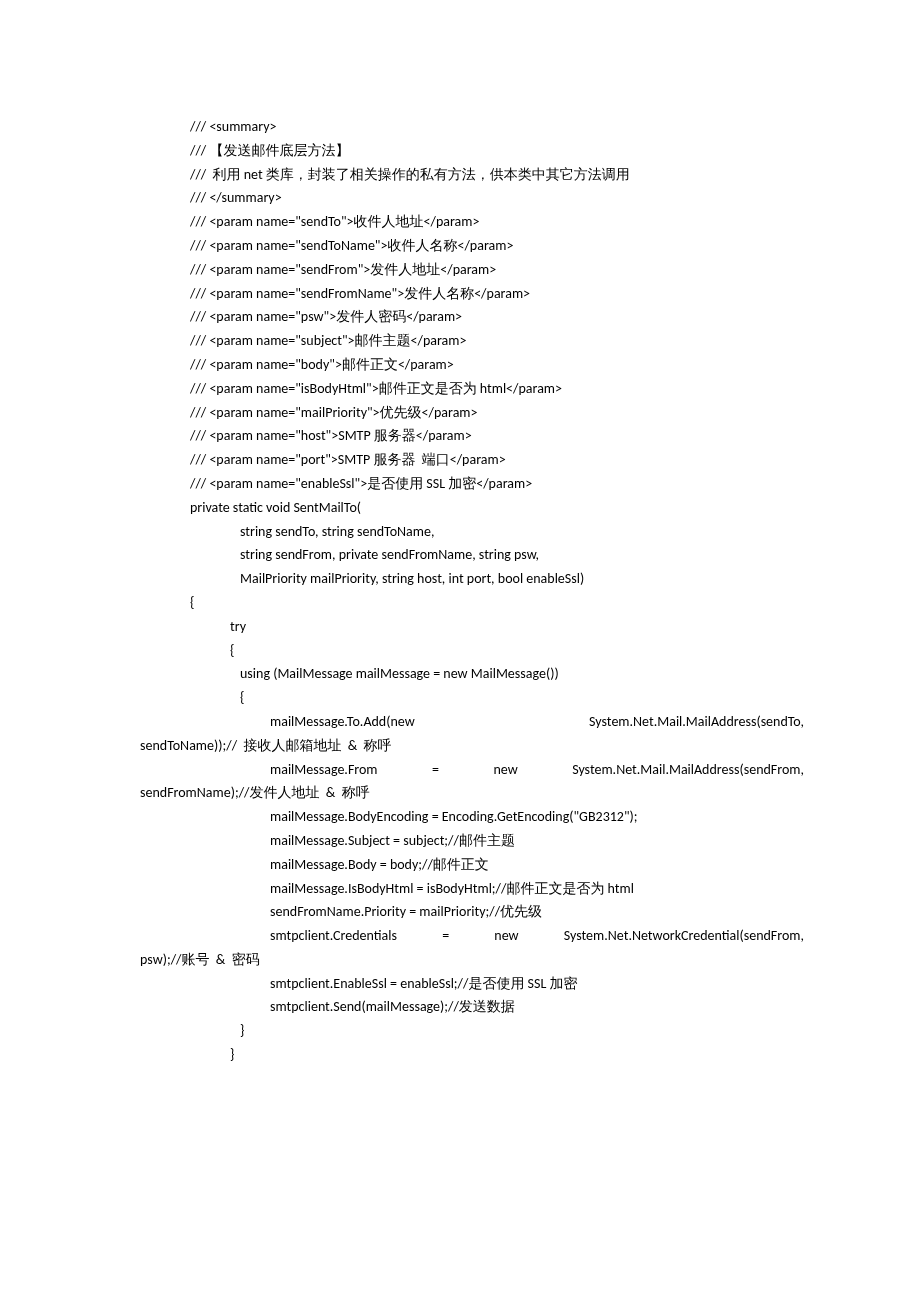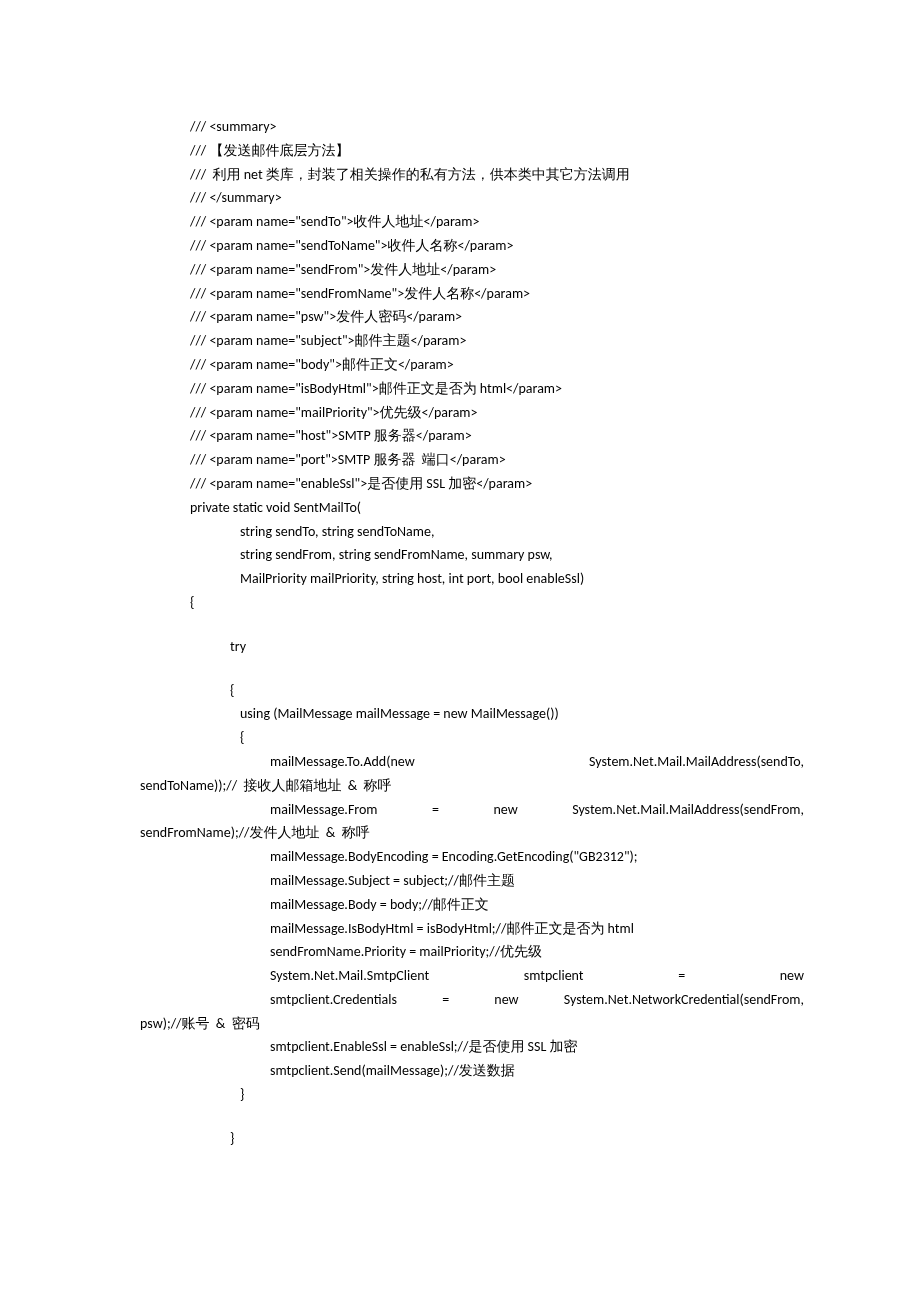--- a/index.html
+++ b/index.html
@@ -14,21 +14,21 @@
   }
   .page {
     padding: 115px 116px 100px 140px;
     box-sizing: border-box;
   }
   .code-line {
     white-space: pre-wrap;
     word-wrap: break-word;
   }
   .ind1 { padding-left: 50px; }
-  .ind2 { padding-left: 90px; margin-top: 20px; }
+  .ind2 { padding-left: 90px; }
   .ind3 { padding-left: 100px; }
   .ind4 { padding-left: 130px; }
   .justify { text-align: justify; text-align-last: justify; }
   .wrap { padding-left: 0; }
 </style>
 </head>
 <body>
 
 <div class="page" id="page-container">
     <div class="code-line ind1">/// &lt;summary&gt;</div>
@@ -42,37 +42,36 @@
     <div class="code-line ind1">/// &lt;param name="psw"&gt;发件人密码&lt;/param&gt;</div>
     <div class="code-line ind1">/// &lt;param name="subject"&gt;邮件主题&lt;/param&gt;</div>
     <div class="code-line ind1">/// &lt;param name="body"&gt;邮件正文&lt;/param&gt;</div>
     <div class="code-line ind1">/// &lt;param name="isBodyHtml"&gt;邮件正文是否为 html&lt;/param&gt;</div>
     <div class="code-line ind1">/// &lt;param name="mailPriority"&gt;优先级&lt;/param&gt;</div>
     <div class="code-line ind1">/// &lt;param name="host"&gt;SMTP 服务器&lt;/param&gt;</div>
     <div class="code-line ind1">/// &lt;param name="port"&gt;SMTP 服务器  端口&lt;/param&gt;</div>
     <div class="code-line ind1">/// &lt;param name="enableSsl"&gt;是否使用 SSL 加密&lt;/param&gt;</div>
     <div class="code-line ind1">private static void SentMailTo(</div>
     <div class="code-line ind3">string sendTo, string sendToName,</div>
-    <div class="code-line ind3">string sendFrom, string sendFromName, summary psw,</div>
+    <div class="code-line ind3">string sendFrom, private sendFromName, string psw,</div>
     <div class="code-line ind3">MailPriority mailPriority, string host, int port, bool enableSsl)</div>
     <div class="code-line ind1">{</div>
     <div class="code-line ind2">try</div>
     <div class="code-line ind2">{</div>
     <div class="code-line ind3">using (MailMessage mailMessage = new MailMessage())</div>
     <div class="code-line ind3">{</div>
     <div class="code-line ind3"></div>
     <div class="code-line ind4 justify">mailMessage.To.Add(new              System.Net.Mail.MailAddress(sendTo,</div>
     <div class="code-line wrap">sendToName));//  接收人邮箱地址  &amp;  称呼</div>
     <div class="code-line ind4 justify">mailMessage.From    =    new    System.Net.Mail.MailAddress(sendFrom,</div>
     <div class="code-line wrap">sendFromName);//发件人地址  &amp;  称呼</div>
     <div class="code-line ind4">mailMessage.BodyEncoding = Encoding.GetEncoding("GB2312");</div>
     <div class="code-line ind4">mailMessage.Subject = subject;//邮件主题</div>
     <div class="code-line ind4">mailMessage.Body = body;//邮件正文</div>
     <div class="code-line ind4">mailMessage.IsBodyHtml = isBodyHtml;//邮件正文是否为 html</div>
     <div class="code-line ind4">sendFromName.Priority = mailPriority;//优先级</div>
-    <div class="code-line ind4 justify">System.Net.Mail.SmtpClient          smtpclient          =          new</div>
     <div class="code-line ind4 justify">smtpclient.Credentials   =   new   System.Net.NetworkCredential(sendFrom,</div>
     <div class="code-line wrap">psw);//账号  &amp;  密码</div>
     <div class="code-line ind4">smtpclient.EnableSsl = enableSsl;//是否使用 SSL 加密</div>
     <div class="code-line ind4">smtpclient.Send(mailMessage);//发送数据</div>
     <div class="code-line ind3">}</div>
     <div class="code-line ind2">}</div>
   </div>
 
 </body></html>

